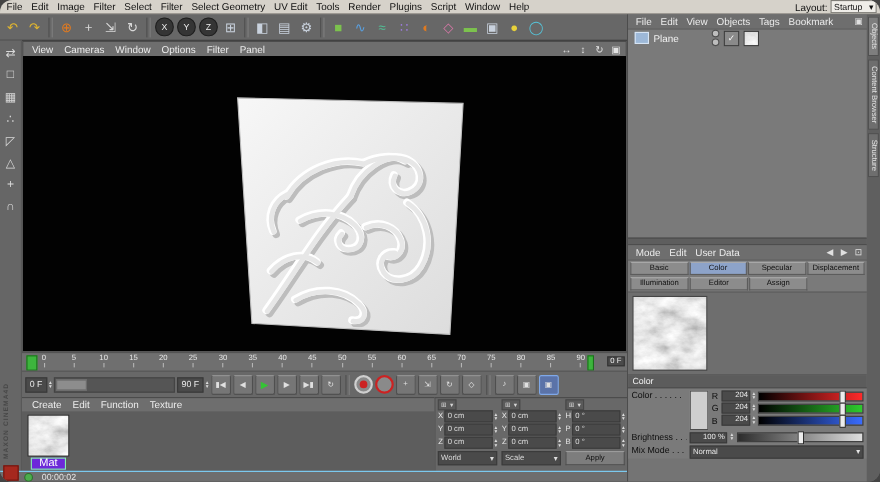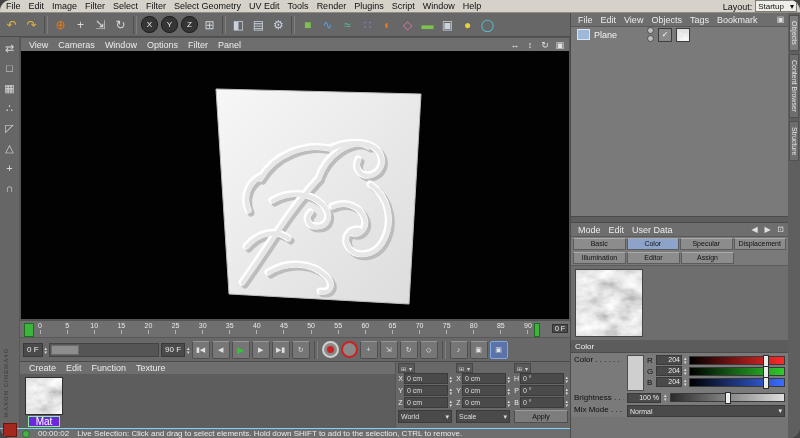--- a/index.html
+++ b/index.html
@@ -625,16 +625,15 @@
 
   <div class="vtabs">
     <span class="vtab active">Objects</span>
     <span class="vtab">Content Browser</span>
     <span class="vtab">Structure</span>
   </div>
 
   <div class="statusbar">
     <span class="stdot"></span>
     <span>00:00:02</span>
-    <span>Live Selection: Click and drag to select elements. Hold down SHIFT to add to the selection, CTRL to remove.</span>
   </div>
 
 </div>
 
 </body></html>

